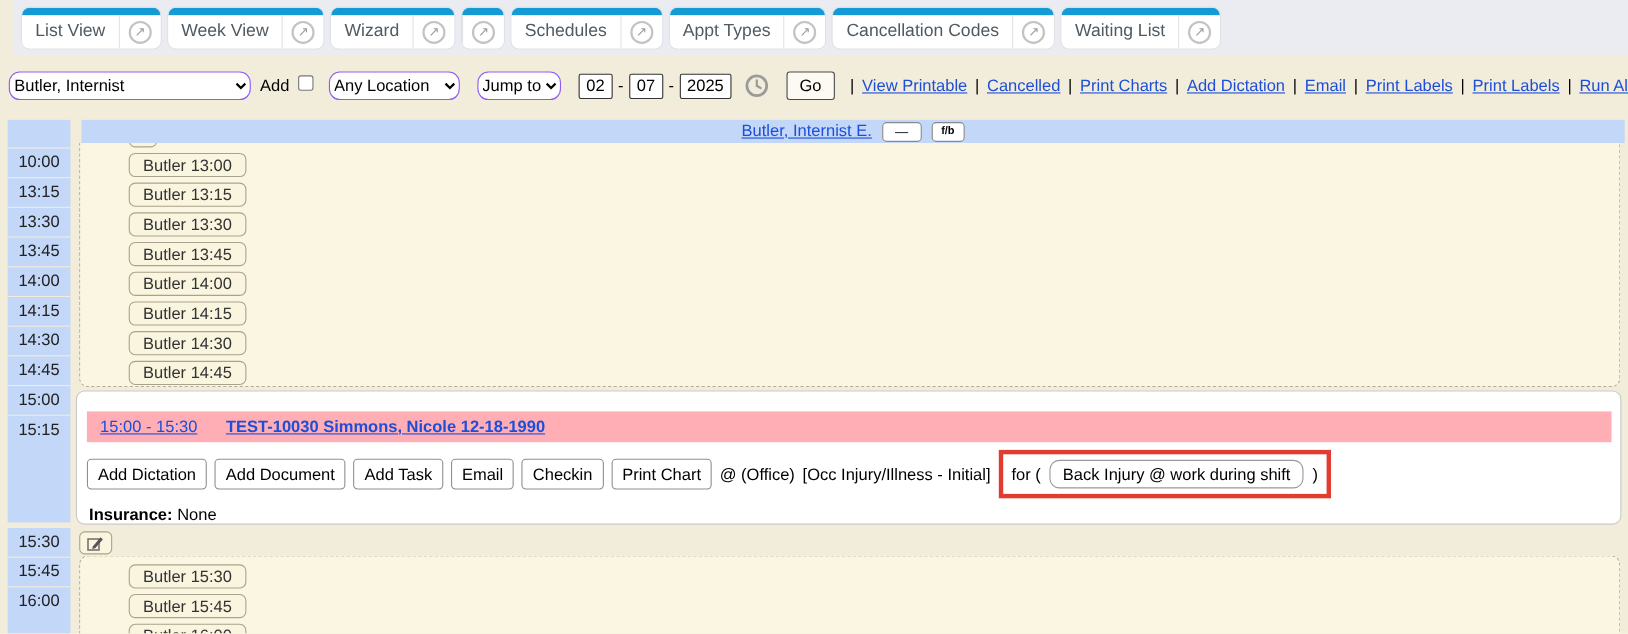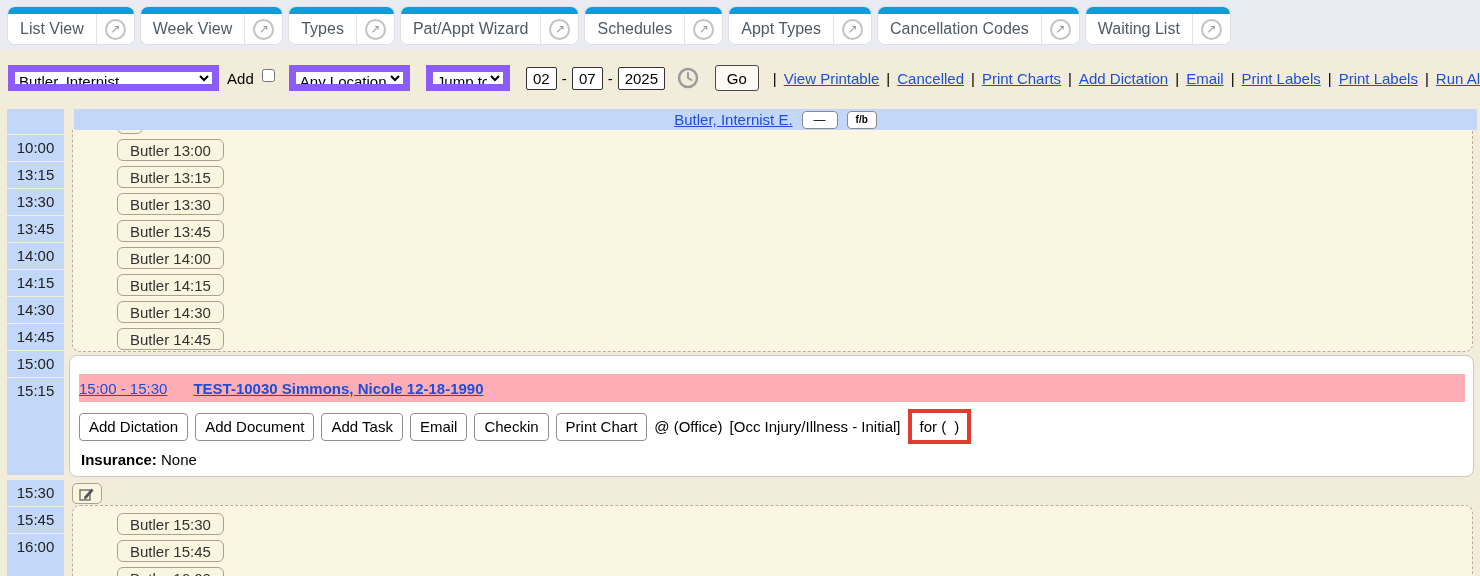--- a/index.html
+++ b/index.html
@@ -5,21 +5,21 @@
   * { box-sizing: border-box; }
   html,body { margin:0; padding:0; }
   body {
     width:1480px; height:576px; overflow:hidden; position:relative;
     background:#f2ecda; font-family:"Liberation Sans", sans-serif; color:#000;
   }
   a { color:#1d4ed8; text-decoration:underline; cursor:pointer; }
 
   
   .tabbar {
-    position:absolute; top:0; left:0; right:0; height:50px;
+    position:absolute; top:0; left:12px; right:0; height:50px;
     background:#eaecf2; display:flex; align-items:flex-start;
     padding:7px 0 0 8px; gap:7px;
   }
   .tab { display:flex; flex-direction:column; border-radius:7px; overflow:hidden;
          box-shadow:0 0 0 1px rgba(0,0,0,0.05); cursor:pointer; background:#fff; flex:none; }
   .tab-top { height:7px; background:#149bd6; }
   .tab-body { background:#fff; display:flex; align-items:stretch; height:30px; }
   .tab-label { display:flex; align-items:center; padding:0 12px; font-size:16px; color:#4f5a62; white-space:nowrap; }
   .tab-iconwrap { display:flex; align-items:center; padding:0 8px; border-left:1px solid #e3e3e3; }
   .tab-circle { width:21px; height:21px; border:2px solid #c3c3c3; border-radius:50%;
@@ -28,22 +28,22 @@
   .tab.active .tab-body { background:#149bd6; }
   .tab.active .tab-label { color:#fff; font-weight:bold; }
 
   
   .toolbar {
     position:absolute; top:50px; left:0; right:0; height:56px;
     background:#f2ecda; display:flex; align-items:center; padding-left:8px; gap:6px;
     font-size:15px; white-space:nowrap;
   }
   .toolbar select {
-    height:26px; font-size:15px; font-family:inherit; border:7px solid #8b5cf6;
-    border-radius:0; background:#fff;
+    height:26px; font-size:15px; font-family:inherit; border:1px solid #8b5cf6;
+    border-radius:10px; background:#fff;
   }
   .sel-provider { width:243px; }
   .sel-location { width:131px; margin-left:8px; }
   .sel-jumpto  { width:84px;  margin-left:10px; }
   .add-lbl { margin-left:2px; }
   .add-chk { width:15px; height:15px; margin:0 0 6px 2px; }
   .date-in { height:23px; border:1px solid #333; border-radius:2px; text-align:center;
              font-size:15px; font-family:inherit; padding:0; }
   .d-mm { width:31px; margin-left:10px; } .d-dd { width:31px; } .d-yy { width:47px; }
   .dash { margin:0 -1px; }
@@ -77,21 +77,21 @@
                border:1px dashed #b5af99; border-radius:8px; background:#fbf6e1;
                padding:0 0 0 10px; display:flex; flex-direction:column; align-items:flex-start; }
   .slot { display:block; height:22px; padding:0 12px; background:#faf5df; border:1px solid #a9a38d;
           border-radius:6px; font-size:15px; color:#333; font-family:inherit; cursor:pointer; flex:none;margin-left:34px; }
   .slots-top .slot { margin-top:5px; }
   .slots-top .slot.partial { margin-top:-5px; }
 
   .appt { position:absolute; left:0; right:3px; top:225px; height:122px;
           background:#fff; border:1px solid #c9c9c9; border-radius:8px; }
   .pinkbar { margin:18px 8px 0 9px; height:28px; background:#ffaeb6;
-             display:flex; align-items:center; gap:26px; font-size:15px; }
+             display:flex; align-items:center; gap:26px; padding-left:12px; font-size:15px; }
   .appt-patient { font-weight:bold; }
   .detail { display:flex; align-items:center; margin:7px 0 0 9px; gap:7px; font-size:15px; white-space:nowrap; }
   .abtn { height:28px; padding:0 9px; background:#fff; border:1px solid #8f8f8f; border-radius:4px;
           font-size:15px; font-family:inherit; cursor:pointer; }
   .redbox { display:flex; align-items:center; gap:8px; border:4px solid #e23b30; padding:5px 8px; }
   .reason-btn { height:26px; padding:0 11px; border:1px solid #999; border-radius:9px;
                 background:#fff; font-size:15px; font-family:inherit; cursor:pointer; }
   .insurance { margin:7px 0 0 11px; font-size:15px; }
   .insurance b { font-weight:bold; }
 
@@ -122,30 +122,29 @@
     <div class="tab-body">
       <span class="tab-label">Week View</span>
       <span class="tab-iconwrap">
         <span class="tab-circle">↗</span>
       </span>
     </div>
   </div>
   <div class="tab">
     <div class="tab-top"></div>
     <div class="tab-body">
-      <span class="tab-label">Types</span>
-      <span class="tab-iconwrap">
-        <span class="tab-circle">↗</span>
-      </span>
-    </div>
-  </div>
-  <div class="tab">
-    <div class="tab-top"></div>
-    <div class="tab-body">
-      <span class="tab-label">Pat/Appt Wizard</span>
+      <span class="tab-label">Wizard</span>
+      <span class="tab-iconwrap">
+        <span class="tab-circle">↗</span>
+      </span>
+    </div>
+  </div>
+  <div class="tab">
+    <div class="tab-top"></div>
+    <div class="tab-body">
       <span class="tab-iconwrap">
         <span class="tab-circle">↗</span>
       </span>
     </div>
   </div>
   <div class="tab">
     <div class="tab-top"></div>
     <div class="tab-body">
       <span class="tab-label">Schedules</span>
       <span class="tab-iconwrap">
@@ -278,20 +277,21 @@
         <button class="abtn">Add Dictation</button>
         <button class="abtn">Add Document</button>
         <button class="abtn">Add Task</button>
         <button class="abtn">Email</button>
         <button class="abtn">Checkin</button>
         <button class="abtn">Print Chart</button>
         <span>@ (Office)</span>
         <span>[Occ Injury/Illness - Initial]</span>
         <span class="redbox">
           <span>for (</span>
+          <button class="reason-btn">Back Injury @ work during shift</button>
           <span>)</span>
         </span>
       </div>
       <div class="insurance">
         <b>Insurance:</b>
         <span>None</span>
       </div>
     </div>
 
     <button class="edit-btn">

